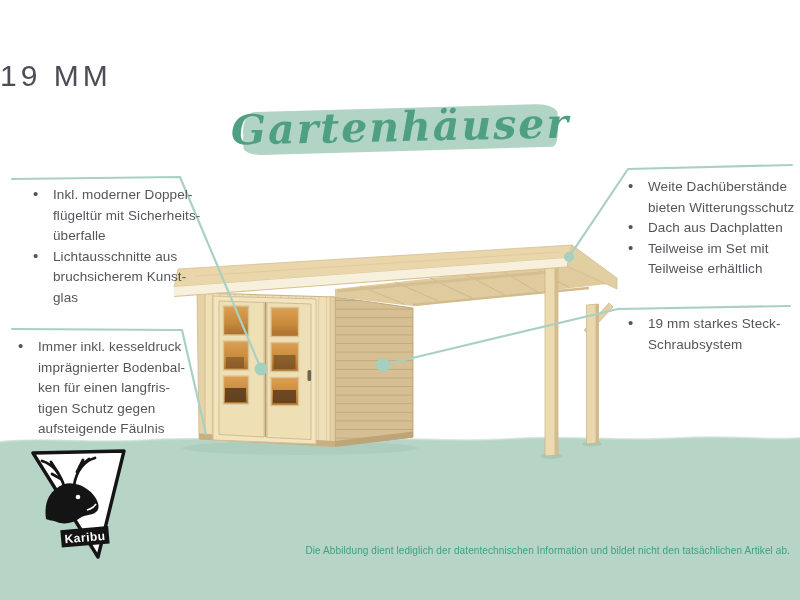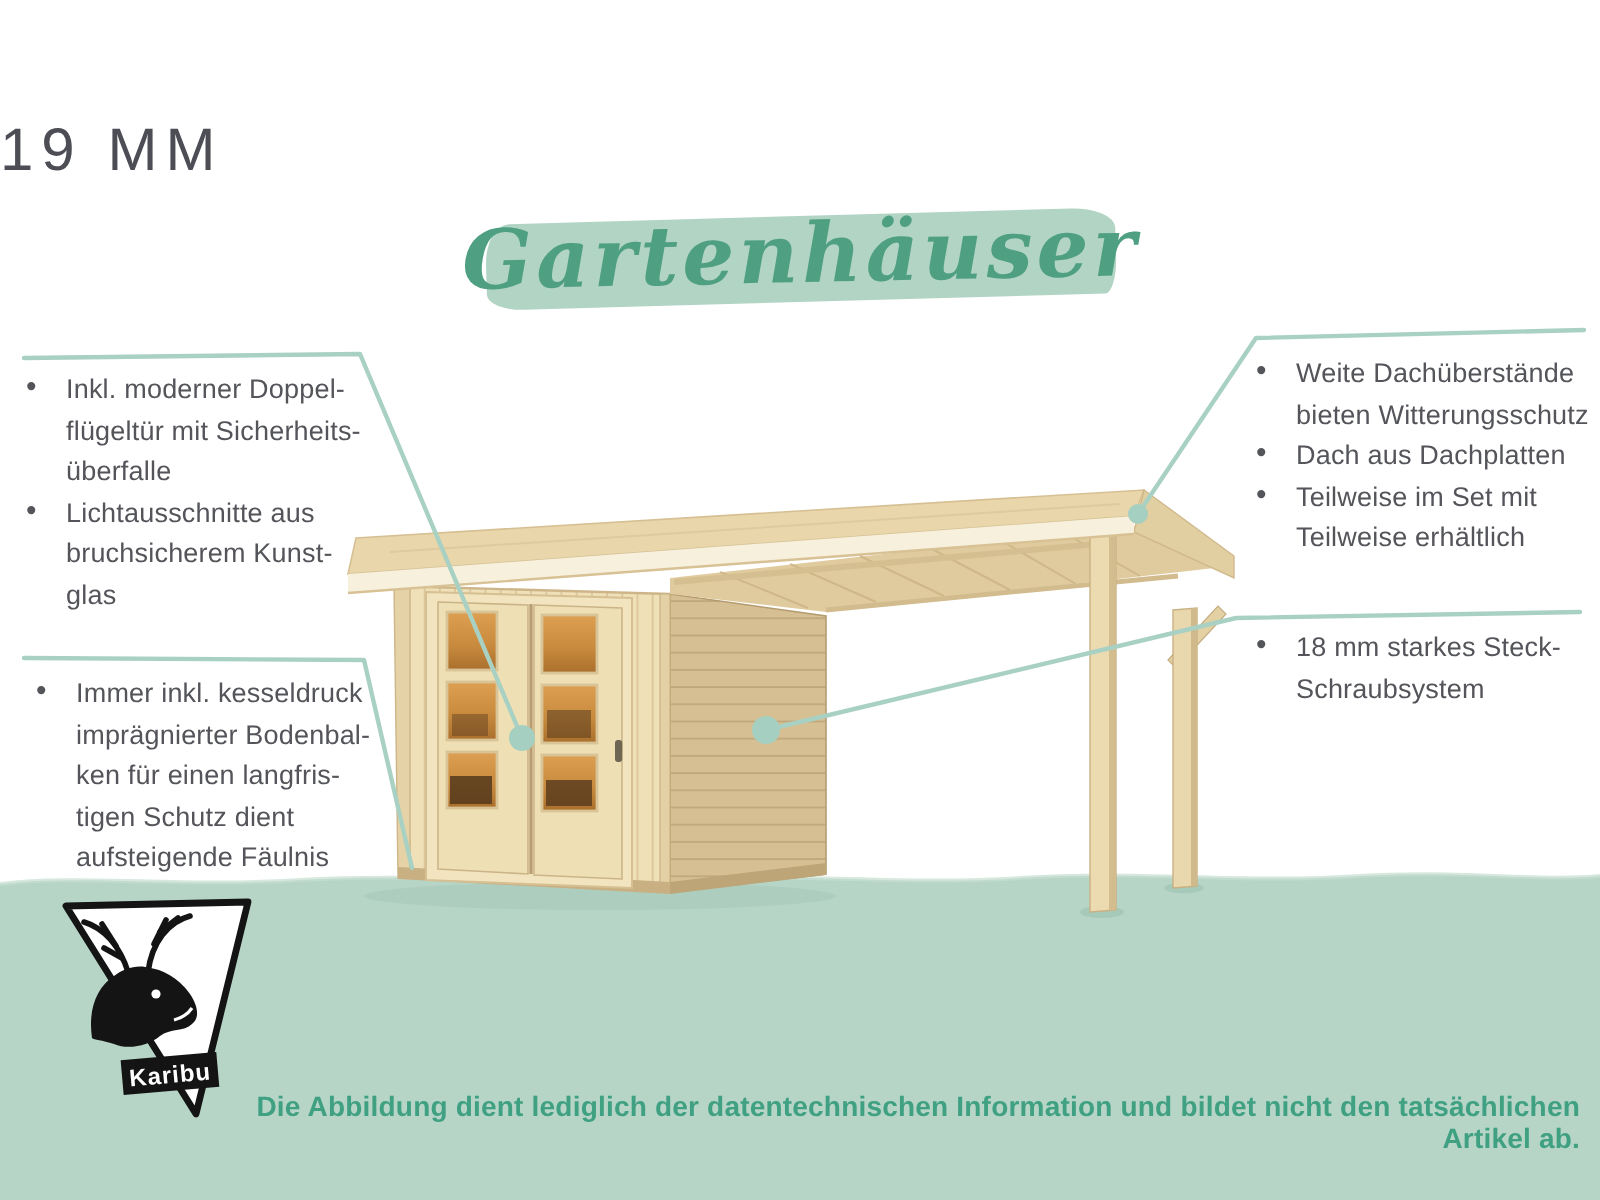--- a/index.html
+++ b/index.html
@@ -25,28 +25,28 @@
     font-family:"DejaVu Serif",serif;font-style:italic;font-weight:bold;
     font-size:41px;letter-spacing:2px;color:#4f9f83;transform:rotate(-1.2deg);
     line-height:58px;
   }
 
   .feat{position:absolute;font-size:13.5px;line-height:20.5px;color:#54555a;letter-spacing:0.1px;}
   .feat ul{list-style:none;margin:0;padding:0;}
   .feat li{position:relative;padding-left:22px;}
   .feat li::before{content:"\2022";position:absolute;left:2px;top:-1px;font-size:15px;color:#54555a;}
   .feat-text{white-space:pre-line;}
-  .feat-left-1{left:11px;top:185px;width:182px;}
+  .feat-left-1{left:31px;top:185px;width:182px;}
   .feat-left-2{left:16px;top:337px;width:188px;}
   .feat-right-1{left:626px;top:177px;width:174px;}
   .feat-right-2{left:626px;top:314px;width:174px;}
 
   .disclaimer{
     position:absolute;left:100px;right:10px;top:545px;text-align:right;
-    font-size:14px;font-weight:bold;color:#3fa082;letter-spacing:0.1px;
+    font-size:10px;font-weight:normal;color:#3fa082;letter-spacing:0.1px;
   }
 </style>
 </head>
 <body>
 
 <div class="page">
 
   <svg class="layer-svg" width="800" height="600" viewBox="0 0 800 600">
     <defs>
       <pattern id="vplank" width="7.6" height="12" patternUnits="userSpaceOnUse">
@@ -192,21 +192,21 @@
         </li>
       </ul>
     </div>
 
     <div class="feat feat-left-2">
       <ul>
         <li>
           <span class="feat-text">Immer inkl. kesseldruck
 imprägnierter Bodenbal-
 ken für einen langfris-
-tigen Schutz dient
+tigen Schutz gegen
 aufsteigende Fäulnis</span>
         </li>
       </ul>
     </div>
 
     <div class="feat feat-right-1">
       <ul>
         <li>
           <span class="feat-text">Weite Dachüberstände
 bieten Witterungsschutz</span>
@@ -217,21 +217,21 @@
         <li>
           <span class="feat-text">Teilweise im Set mit
 Teilweise erhältlich</span>
         </li>
       </ul>
     </div>
 
     <div class="feat feat-right-2">
       <ul>
         <li>
-          <span class="feat-text">18 mm starkes Steck-
+          <span class="feat-text">19 mm starkes Steck-
 Schraubsystem</span>
         </li>
       </ul>
     </div>
 
     <div class="disclaimer">Die Abbildung dient lediglich der datentechnischen Information und bildet nicht den tatsächlichen Artikel ab.</div>
   </div>
 
 </div>
 

